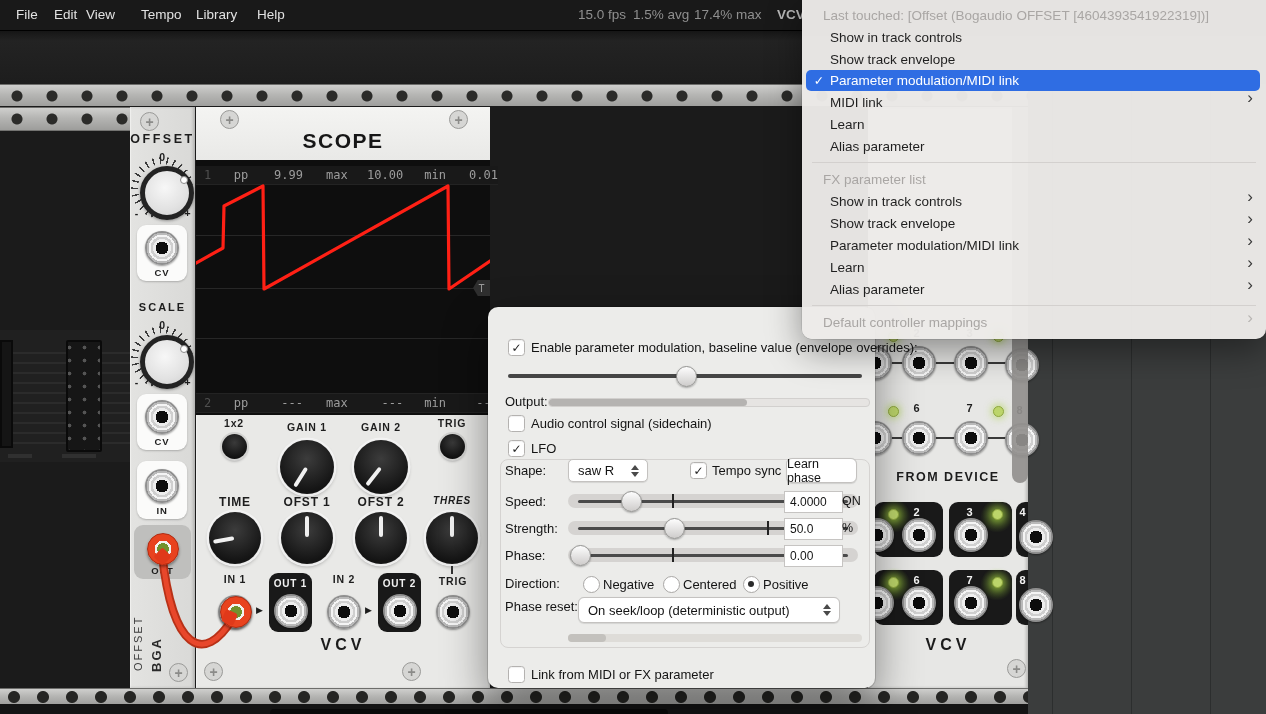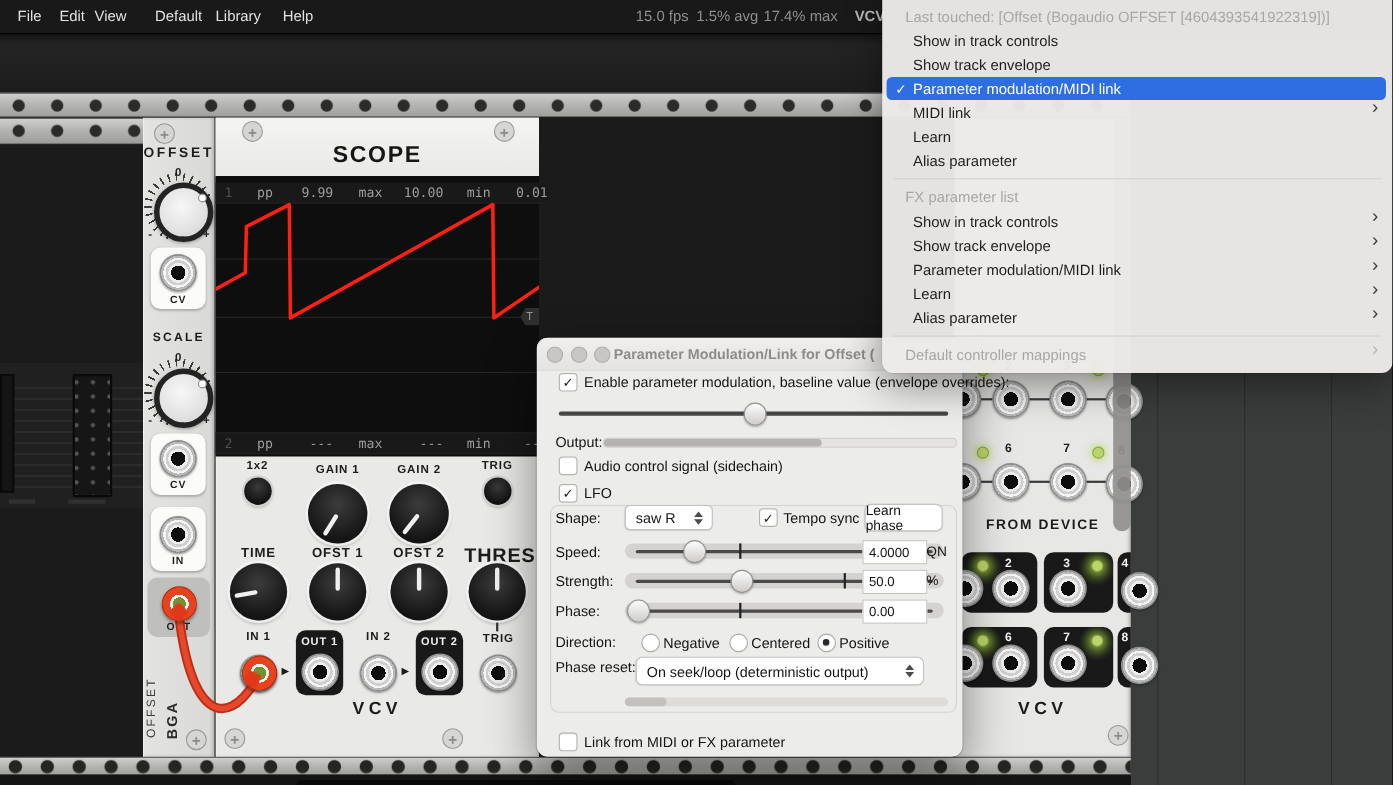--- a/index.html
+++ b/index.html
@@ -147,21 +147,21 @@
   <div class="abs rail" style="left:0;top:688px;width:1028px;height:16px;">
       <div class="raildots small"></div>
     </div>
   <div class="abs" style="left:0;top:704px;width:1028px;height:10px;background:#141414;"></div>
   <div class="abs" style="left:270px;top:709px;width:398px;height:5px;background:#090909;border-radius:4px 4px 0 0;"></div>
 
   <div class="abs menubar">
     <span class="mi" style="left:16px;">File</span>
     <span class="mi" style="left:54px;">Edit</span>
     <span class="mi" style="left:86px;">View</span>
-    <span class="mi" style="left:141px;">Default</span>
+    <span class="mi" style="left:141px;">Tempo</span>
     <span class="mi" style="left:196px;">Library</span>
     <span class="mi" style="left:257px;">Help</span>
     <span class="stat" style="left:578px;">15.0 fps</span>
     <span class="stat" style="left:633px;">1.5% avg</span>
     <span class="stat" style="left:694px;">17.4% max</span>
     <span class="applbl" style="left:777px;">VCV</span>
   </div>
 
   <div class="abs module" style="left:130px;top:107px;width:65px;height:581px;background:linear-gradient(90deg,#e3e3e1,#d9d9d7);box-shadow:inset -2px 0 3px rgba(0,0,0,.18),inset 1px 0 1px rgba(255,255,255,.5);">
     <span class="abs screw" style="left:10px;top:5px;">+</span>
@@ -265,21 +265,21 @@
         <span class="pointer"></span>
       </div>
     <div class="abs mlabel" style="left:81px;top:388px;width:60px;font-size:12px;">OFST 1</div>
     <div class="abs dknob" style="left:85px;top:405px;width:52px;height:52px;--rot:0deg;">
         <span class="pointer"></span>
       </div>
     <div class="abs mlabel" style="left:155px;top:388px;width:60px;font-size:12px;">OFST 2</div>
     <div class="abs dknob" style="left:159px;top:405px;width:52px;height:52px;--rot:0deg;">
         <span class="pointer"></span>
       </div>
-    <div class="abs mlabel" style="left:226px;top:388px;width:60px;font-size:18px;">THRES</div>
+    <div class="abs mlabel" style="left:226px;top:388px;width:60px;font-size:10px;font-style:italic;">THRES</div>
     <div class="abs dknob" style="left:230px;top:405px;width:52px;height:52px;--rot:0deg;">
         <span class="pointer"></span>
       </div>
     <div class="abs" style="left:255px;top:459px;width:2px;height:8px;background:#333;"></div>
 
     <div class="abs mlabel" style="left:14px;top:466px;width:50px;">IN 1</div>
     <span class="abs jack" style="left:22px;top:488px;"></span>
     <div class="abs" style="left:60px;top:498px;font-size:9px;color:#1b1b1b;">▶</div>
     <div class="abs badge" style="left:73px;top:466px;width:43px;height:59px;">
       <div class="abs mlabel" style="left:0;top:5px;width:43px;color:#f2f2f2;font-size:10px;">OUT 1</div>
@@ -373,26 +373,20 @@
     <path d="M162,553 C172,650 204,666 233,618" fill="none" stroke="#e8472b" stroke-width="5" stroke-linecap="round"></path>
   </svg>
   <div class="abs plug" style="left:147px;top:533px;">
     <span class="tail" style="left:8px;top:16px;transform:rotate(45deg);"></span>
   </div>
   <div class="abs plug" style="left:220px;top:596px;">
     <span class="tail" style="left:2px;top:14px;transform:rotate(25deg);"></span>
   </div>
 
   <div class="abs dialog" style="left:488px;top:307px;width:387px;height:381px;">
-    <div class="titlebar">
-      <span class="tlight" style="left:9px;"></span>
-      <span class="tlight" style="left:31px;"></span>
-      <span class="tlight" style="left:52px;"></span>
-      <span class="dtitle">Parameter Modulation/Link for Offset (</span>
-    </div>
 
     <div class="abs cb" style="left:20px;top:32px;">
         <span>✓</span>
       </div>
     <div class="abs lbl" style="left:43px;top:33px;">Enable parameter modulation, baseline value (envelope overrides):</div>
 
     <div class="abs" style="left:20px;top:67px;width:354px;height:4px;border-radius:2px;background:#454545;"></div>
     <div class="abs thumb" style="left:188px;top:59px;"></div>
 
     <div class="abs lbl" style="left:17px;top:87px;">Output:</div>

